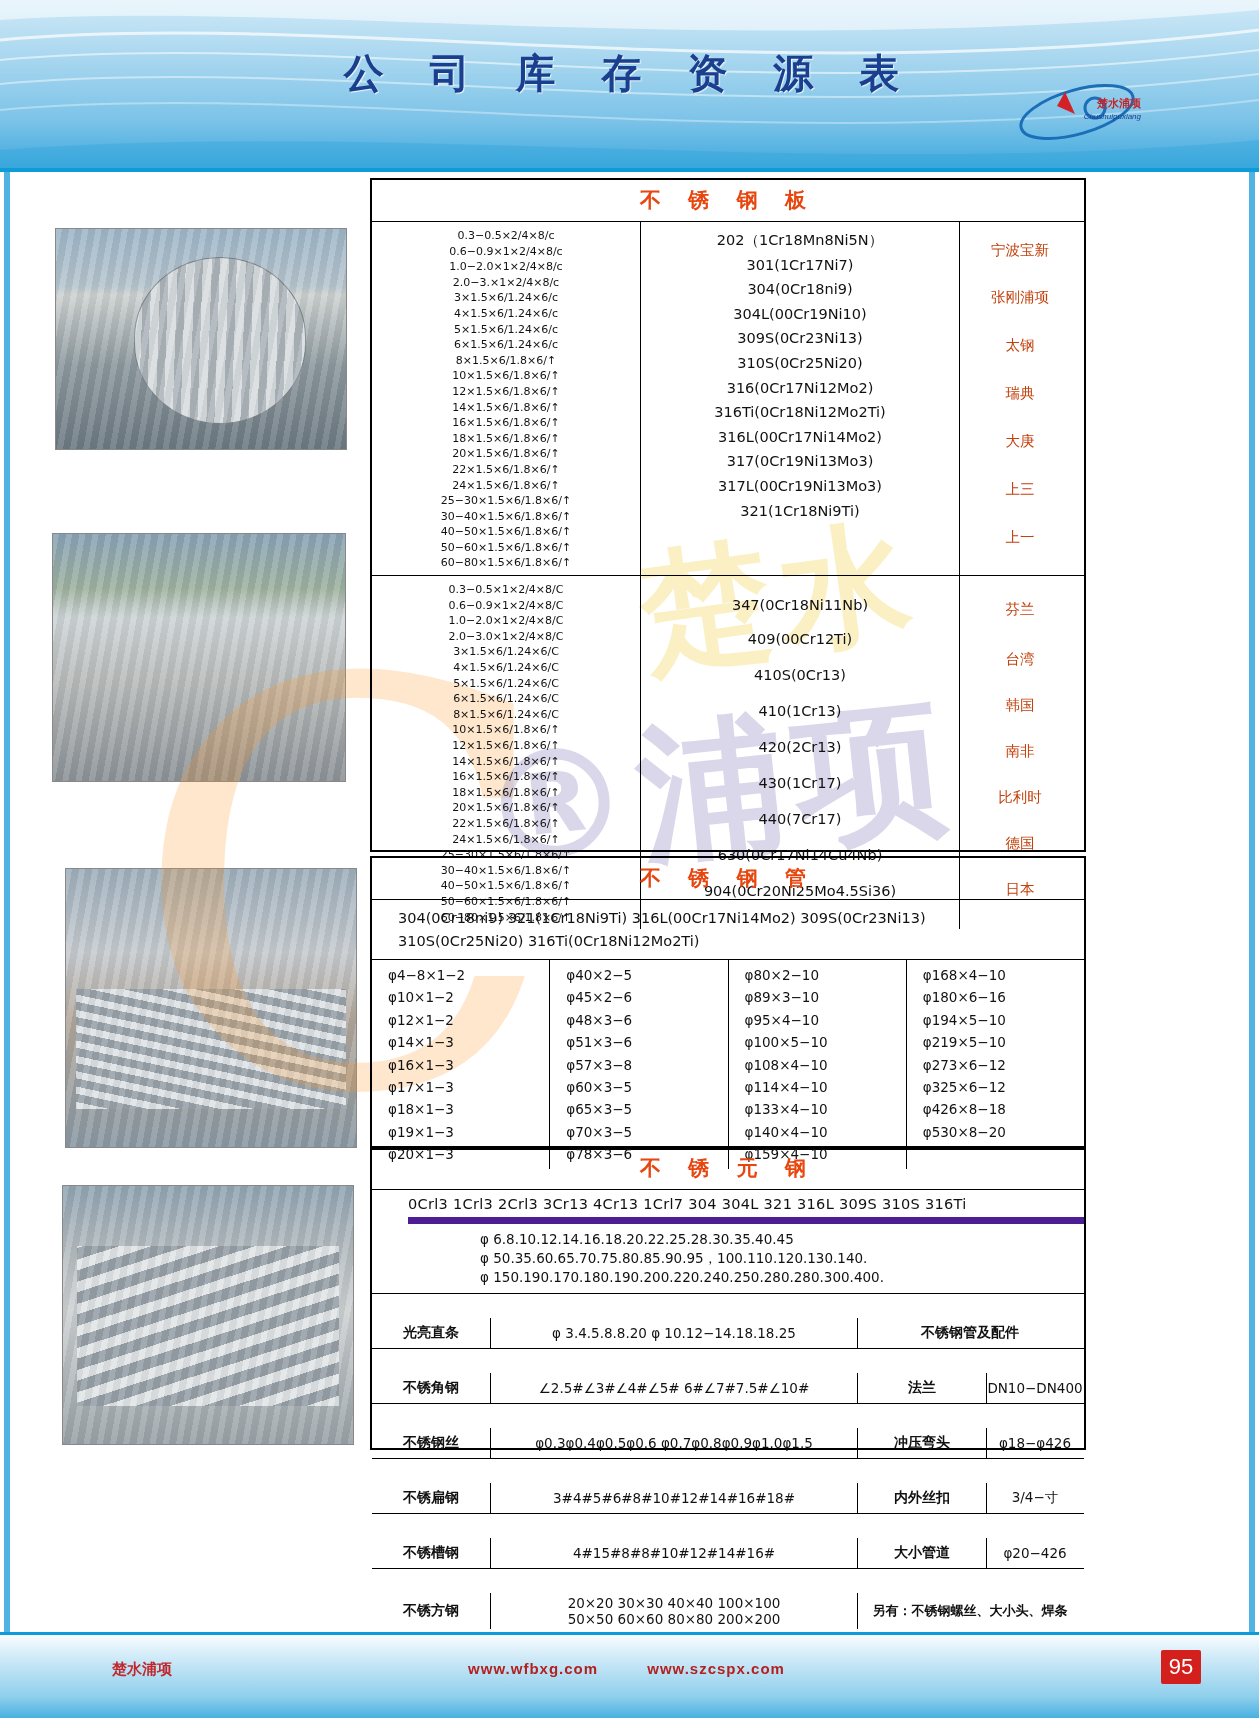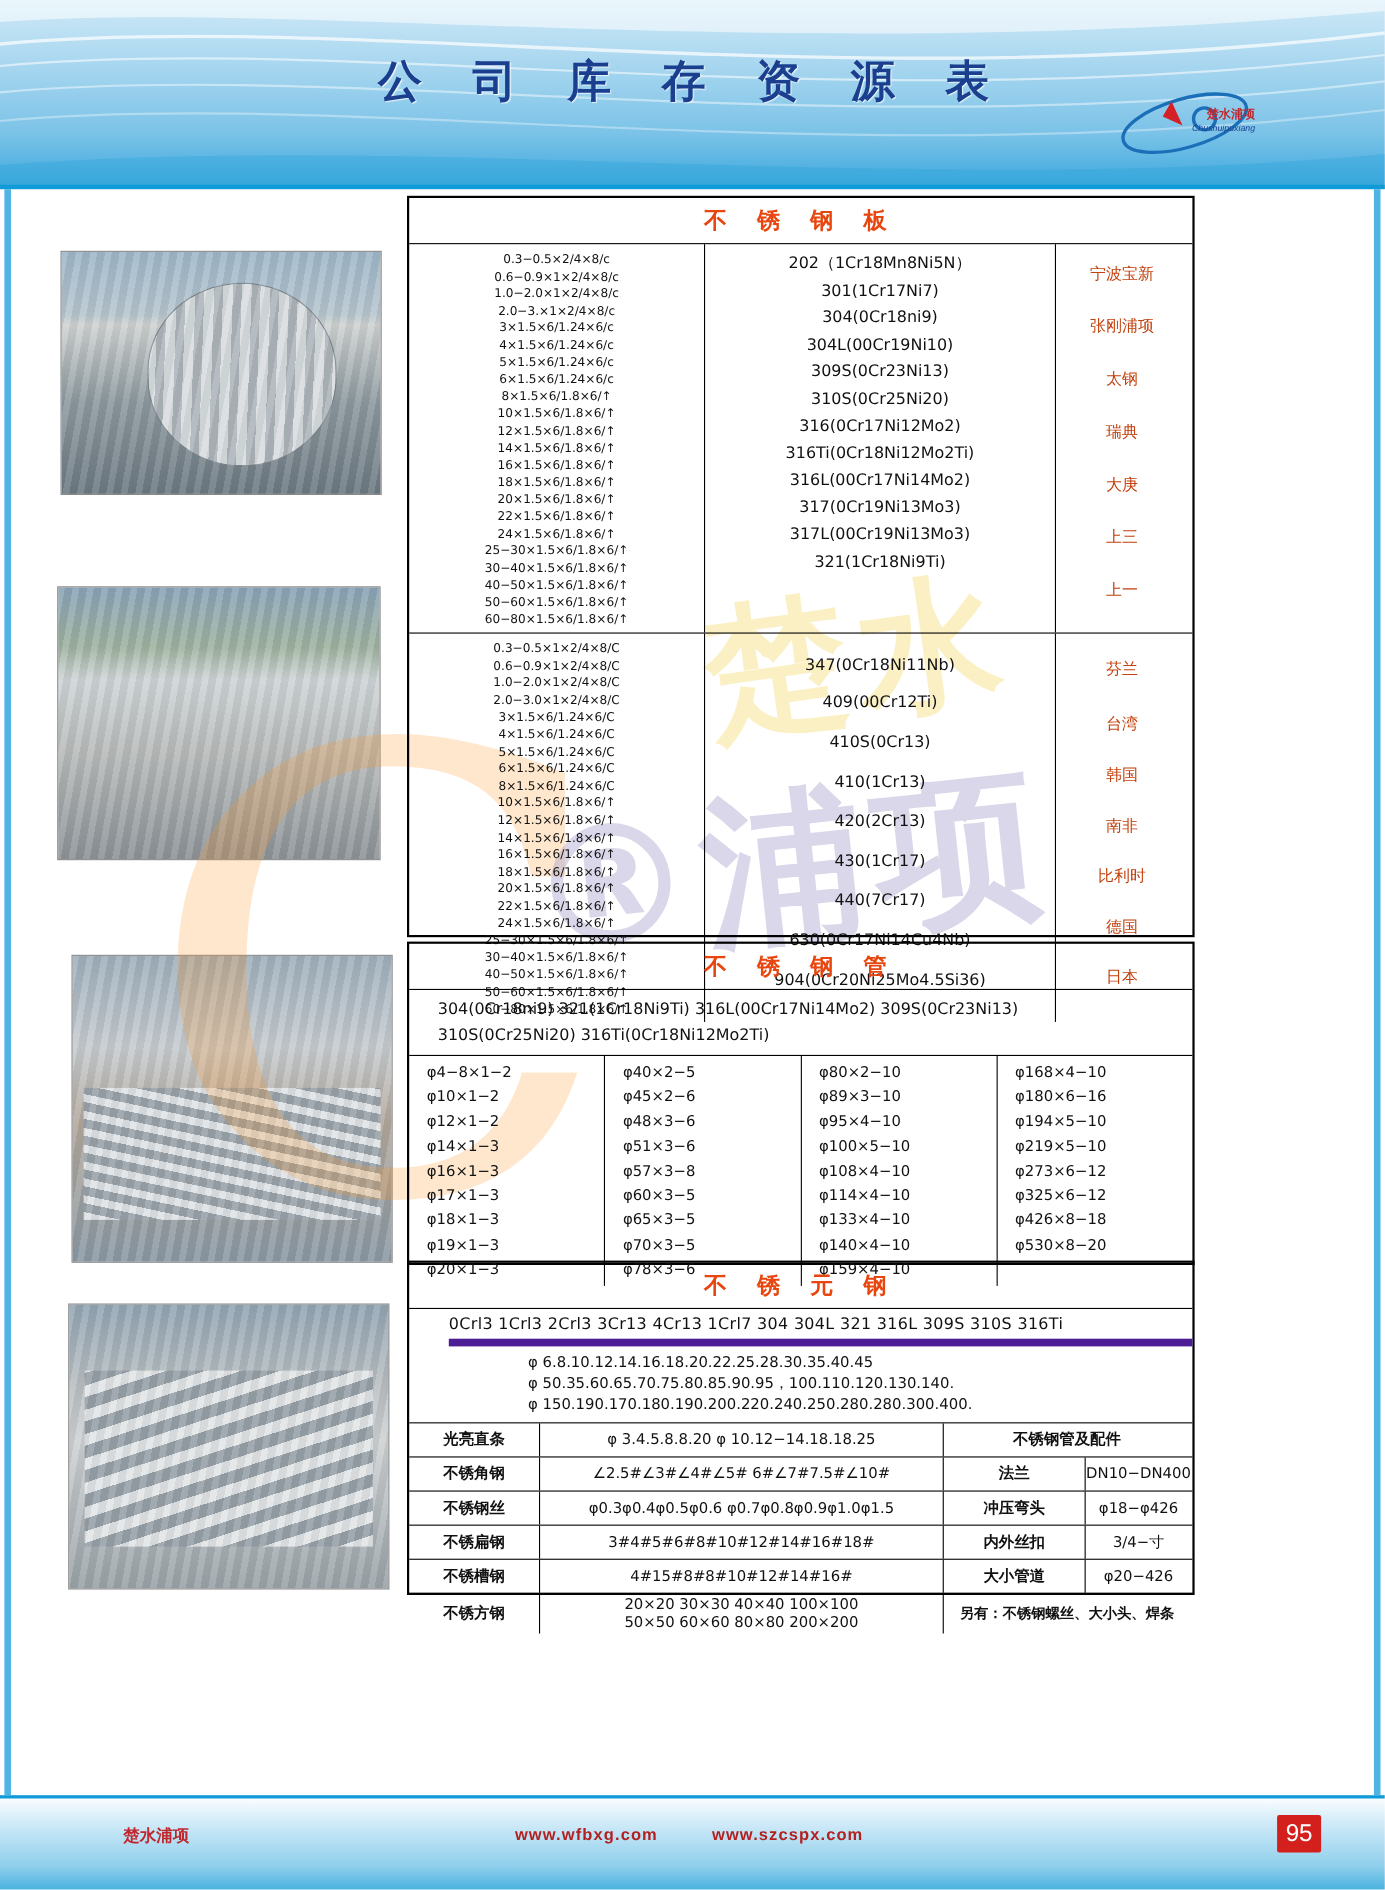--- a/index.html
+++ b/index.html
@@ -152,21 +152,21 @@
 
   
   .round-grades{
     text-align:left;font-size:14.5px;padding:6px 0 5px;border-bottom:7px solid #4c1d95;color:#111;
     font-family:"DejaVu Sans",sans-serif;letter-spacing:.3px;margin-left:36px;
   }
   .round-sizes{
     padding:6px 0 6px 108px;font-size:13.5px;line-height:19px;color:#111;border-bottom:1px solid #000;
     font-family:"DejaVu Sans",sans-serif;
   }
-  .rrow{display:flex;border-bottom:1px solid #000;}
+  .rrow{display:flex;border-bottom:1px solid #000;margin-top:24px;}
   .rrow:last-child{border-bottom:none;}
   .rc1{width:118px;border-right:1px solid #000;text-align:center;font-size:14px;font-weight:bold;
       display:flex;align-items:center;justify-content:center;color:#111;
       font-family:"DejaVu Sans",sans-serif;}
   .rc2{width:366px;border-right:1px solid #000;text-align:center;font-size:13.5px;
       display:flex;align-items:center;justify-content:center;color:#111;
       font-family:"DejaVu Sans",sans-serif;}
   .rc3{width:128px;border-right:1px solid #000;text-align:center;font-size:14px;font-weight:bold;
       display:flex;align-items:center;justify-content:center;color:#111;
       font-family:"DejaVu Sans",sans-serif;}

